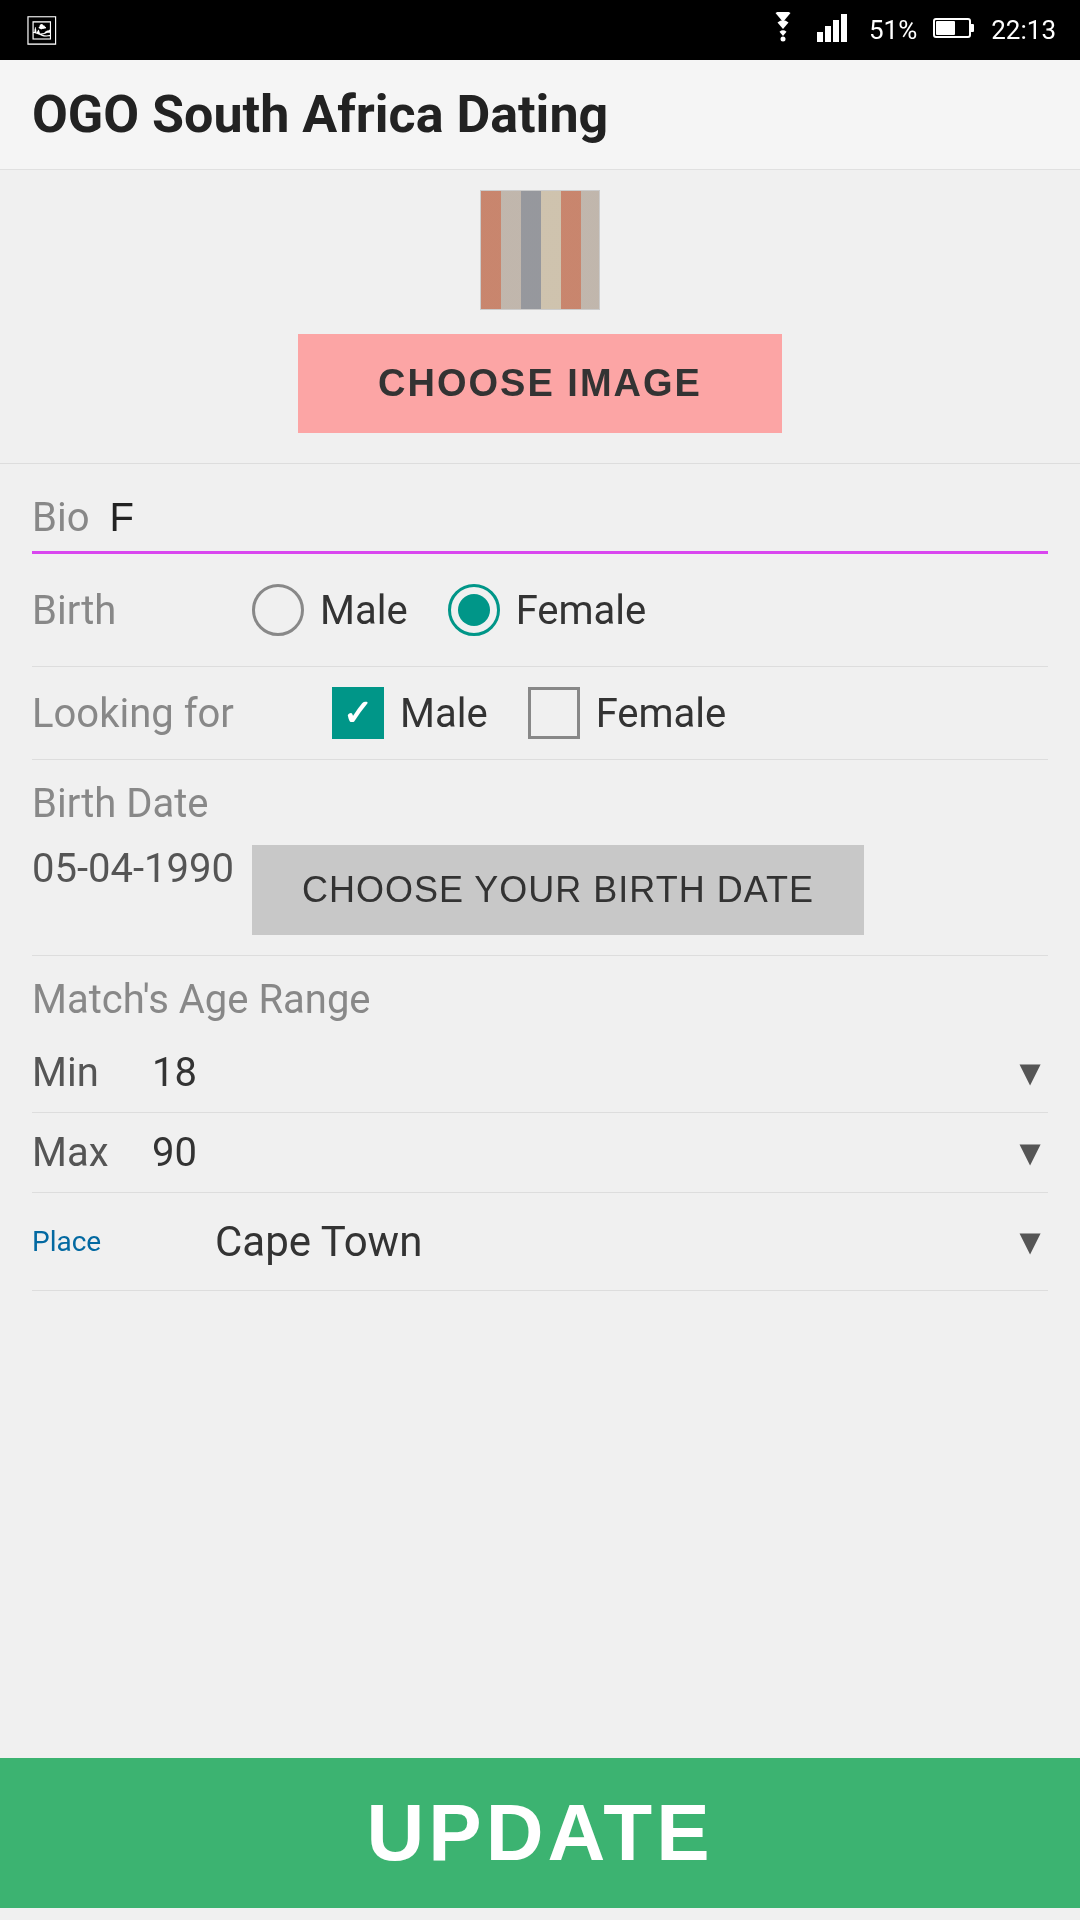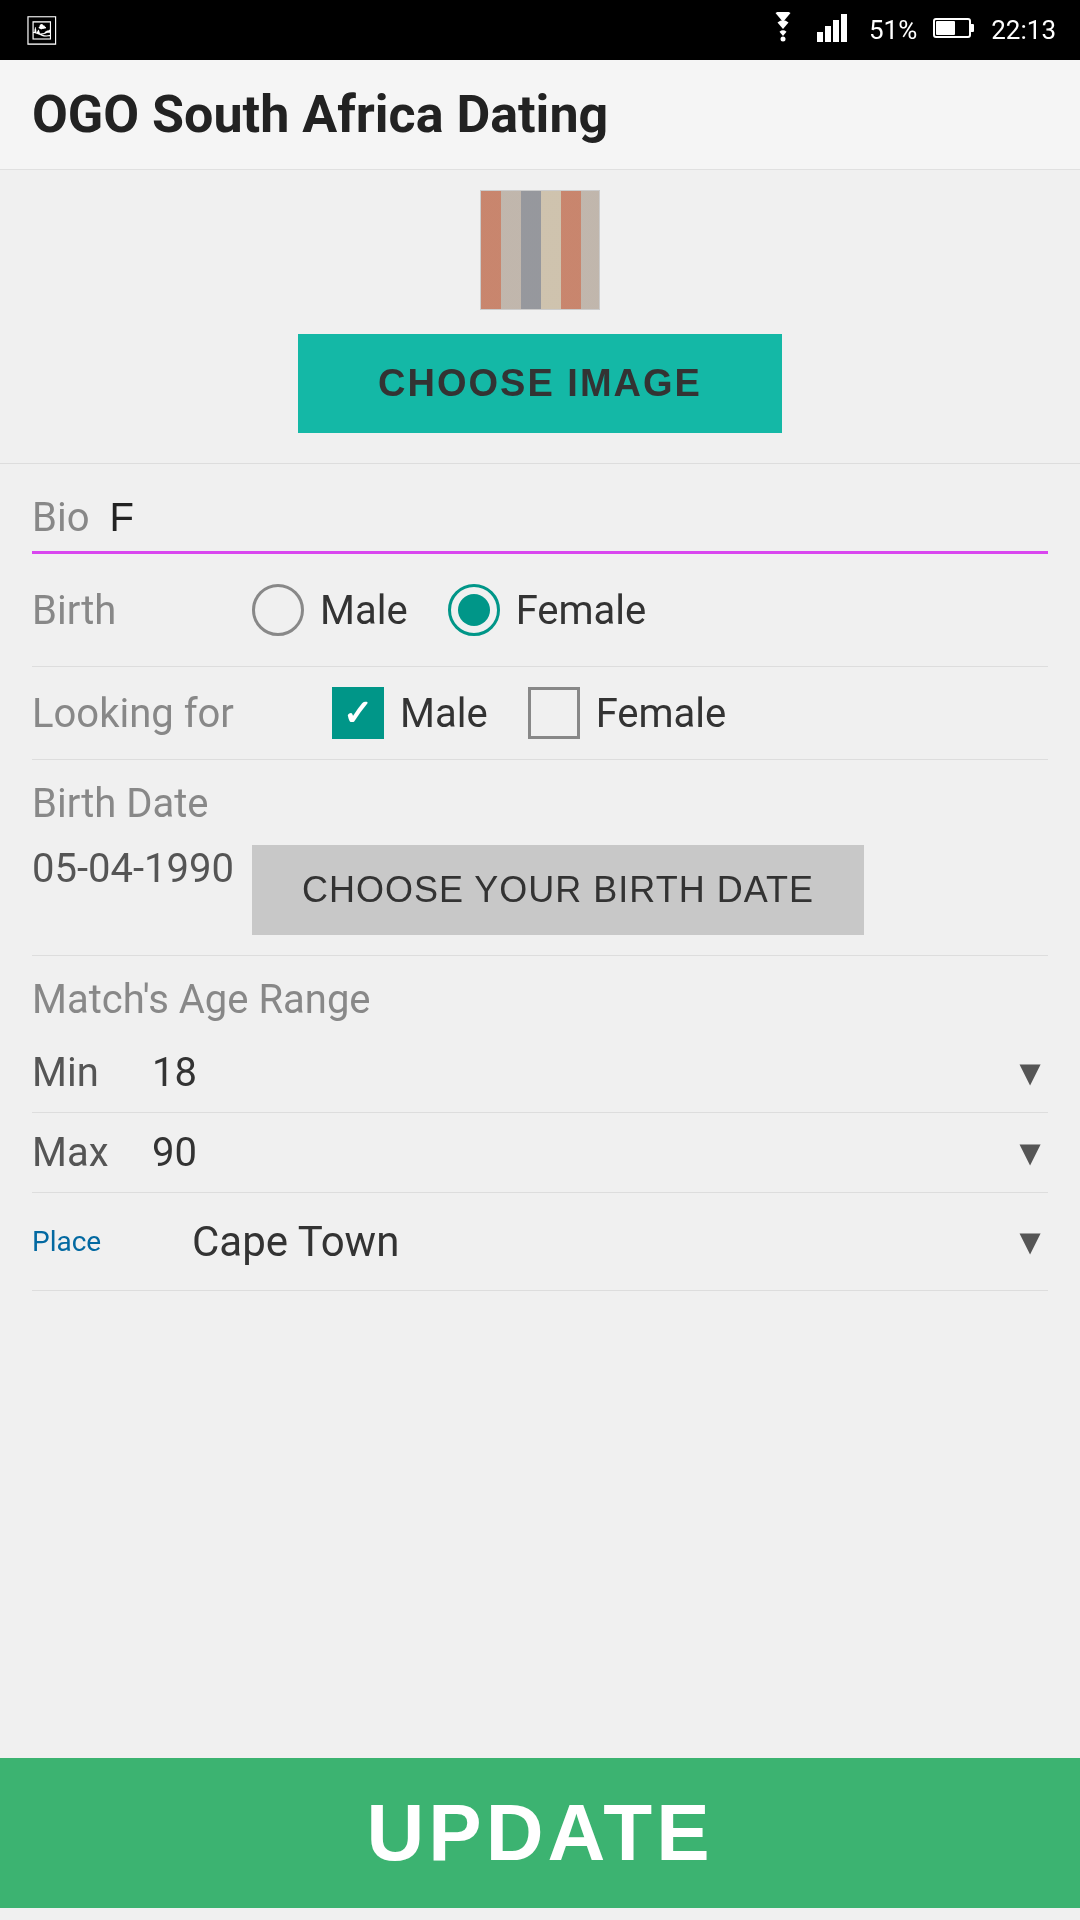--- a/index.html
+++ b/index.html
@@ -100,21 +100,21 @@
         rgba(200,100,80,0.6) 0px, rgba(200,100,80,0.6) 20px,
         rgba(180,180,200,0.4) 20px, rgba(180,180,200,0.4) 40px,
         rgba(100,120,160,0.5) 40px, rgba(100,120,160,0.5) 60px,
         rgba(220,220,220,0.3) 60px, rgba(220,220,220,0.3) 80px
       );
     }
 
     .choose-image-btn {
       margin-top: 24px;
       padding: 28px 80px;
-      background: #14b8a6;
+      background: #fca5a5;
       border: none;
       font-size: 38px;
       font-weight: bold;
       color: #333;
       letter-spacing: 2px;
       cursor: pointer;
       text-transform: uppercase;
     }
 
     
@@ -320,20 +320,21 @@
     .place-label {
       font-size: 28px;
       color: #0369a1;
       min-width: 160px;
     }
 
     .place-value {
       font-size: 42px;
       color: #333;
       flex: 1;
+      margin-left: 23px;
     }
 
     
     .update-btn {
       position: fixed;
       bottom: 12px;
       left: 0;
       width: 1080px;
       height: 150px;
       background: #3cb371;

